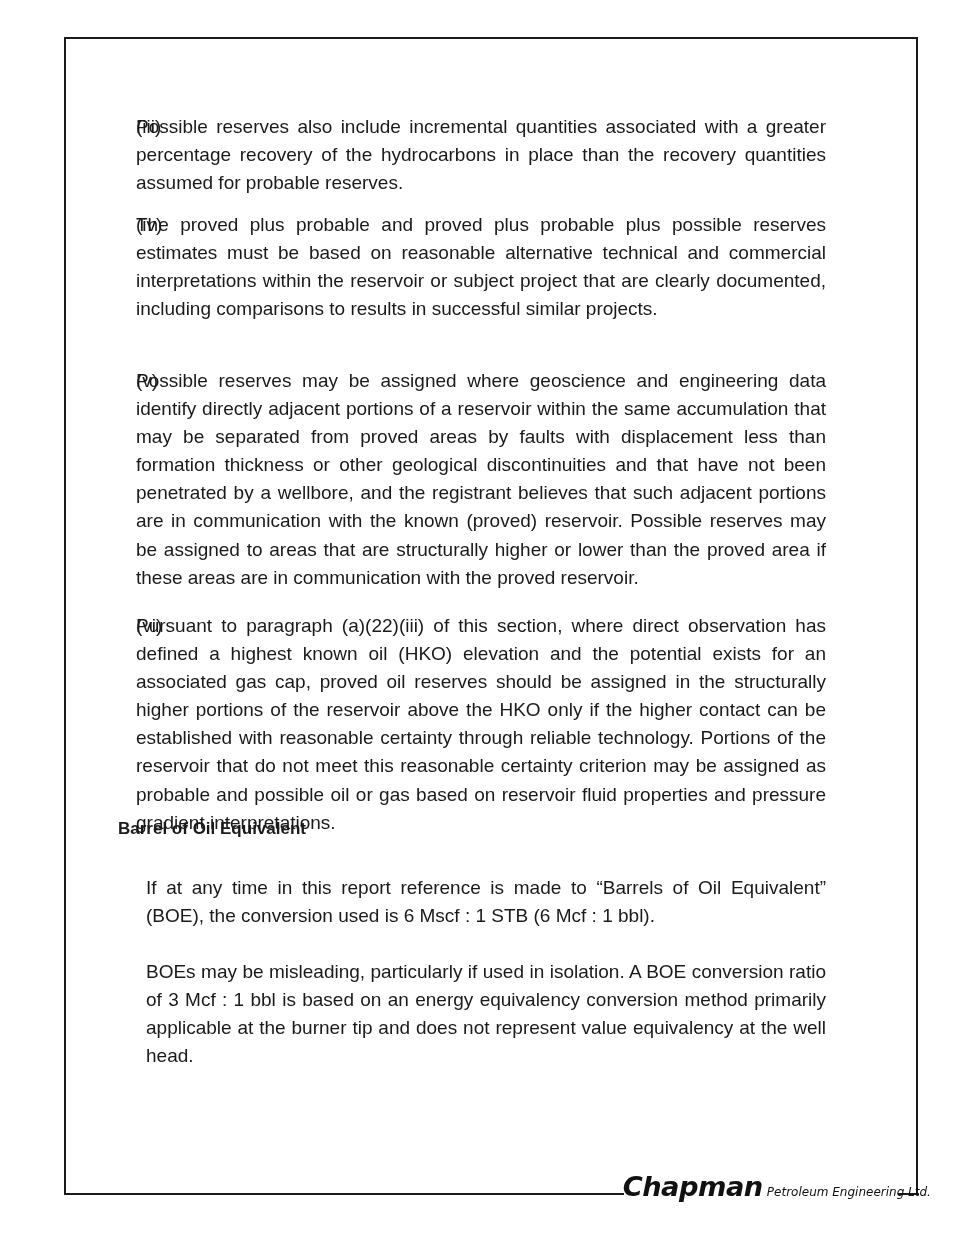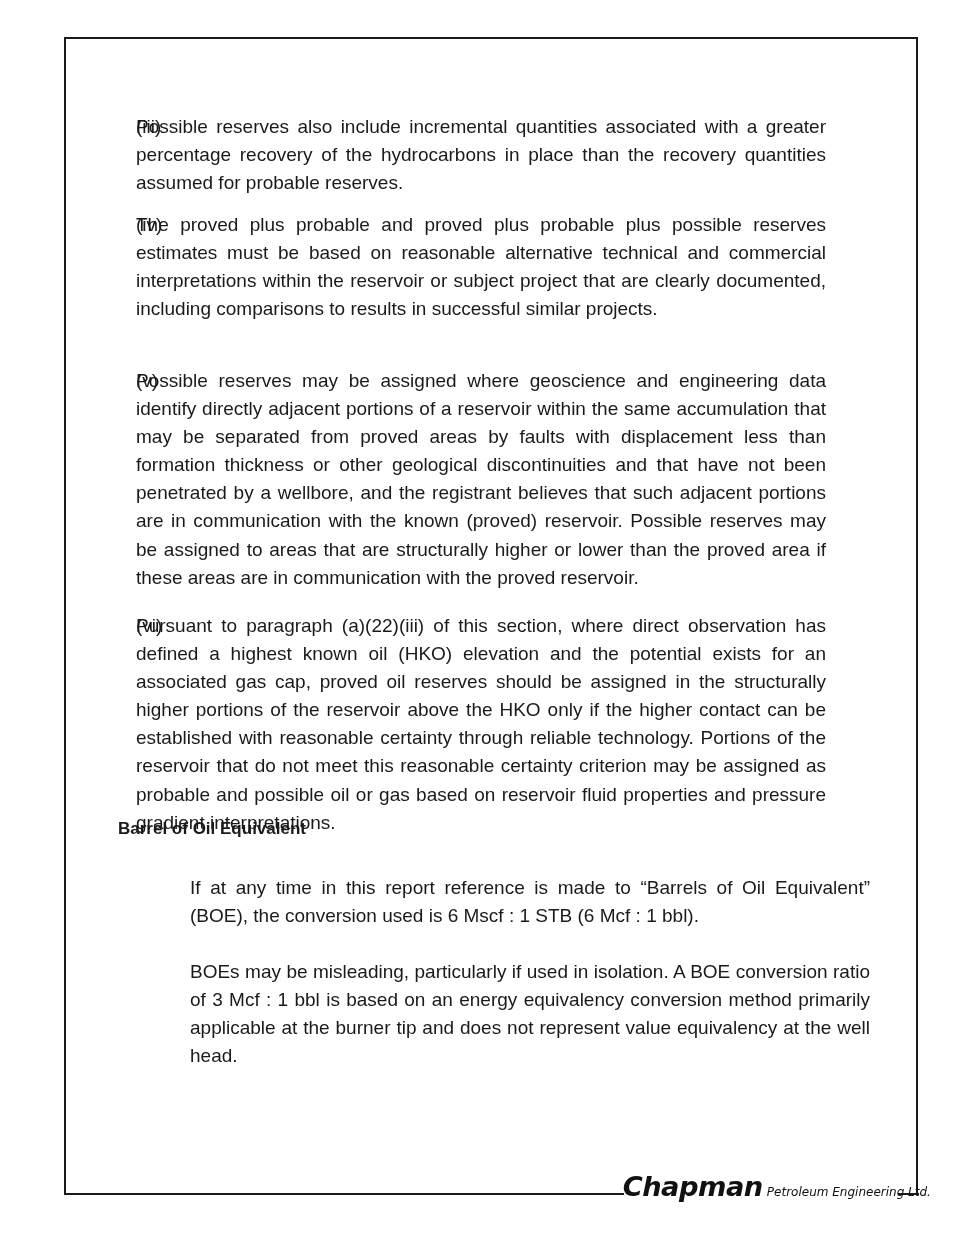--- a/index.html
+++ b/index.html
@@ -10,21 +10,21 @@
            box-sizing: border-box; }
   .frame-bottom-left { position: absolute; left: 64px; top: 1193px; width: 560px; height: 0;
            border-top: 2px solid #1a1a1a; }
   .frame-bottom-right { position: absolute; left: 898px; top: 1193px; width: 21px; height: 0;
            border-top: 2px solid #1a1a1a; }
   .text { font-size: 19px; line-height: 28.1px; text-align: justify; }
   .item { position: absolute; left: 136px; width: 690px; }
   .item .num { position: absolute; left: 0; top: 0; }
   .item .body { text-align: justify; }
   .heading { position: absolute; left: 118px; top: 819px; font-size: 17px; font-weight: bold; }
-  .para { position: absolute; left: 146px; width: 680px; margin-left: 44px; }
+  .para { position: absolute; left: 146px; width: 680px; }
   .footer-logo { position: absolute; left: 626px; top: 1172px; white-space: nowrap; }
   .brand { font-family: "DejaVu Sans", sans-serif; font-weight: bold; font-style: italic;
            font-size: 26px; letter-spacing: -0.5px; color: #111; transform: scaleX(1.05);
            display: inline-block; vertical-align: baseline; }
   .brand-sub { font-family: "DejaVu Sans", sans-serif; font-style: italic; font-size: 12px;
            color: #111; vertical-align: baseline; margin-left: 3px; }
 </style>
 </head>
 <body>
 

